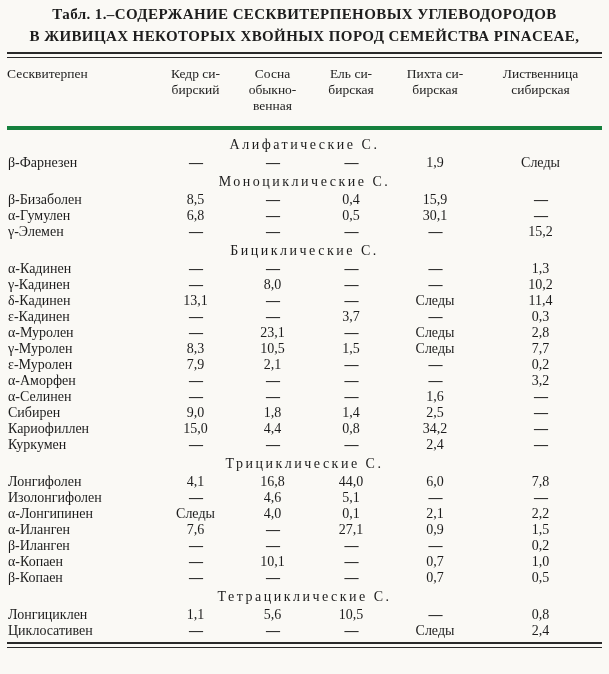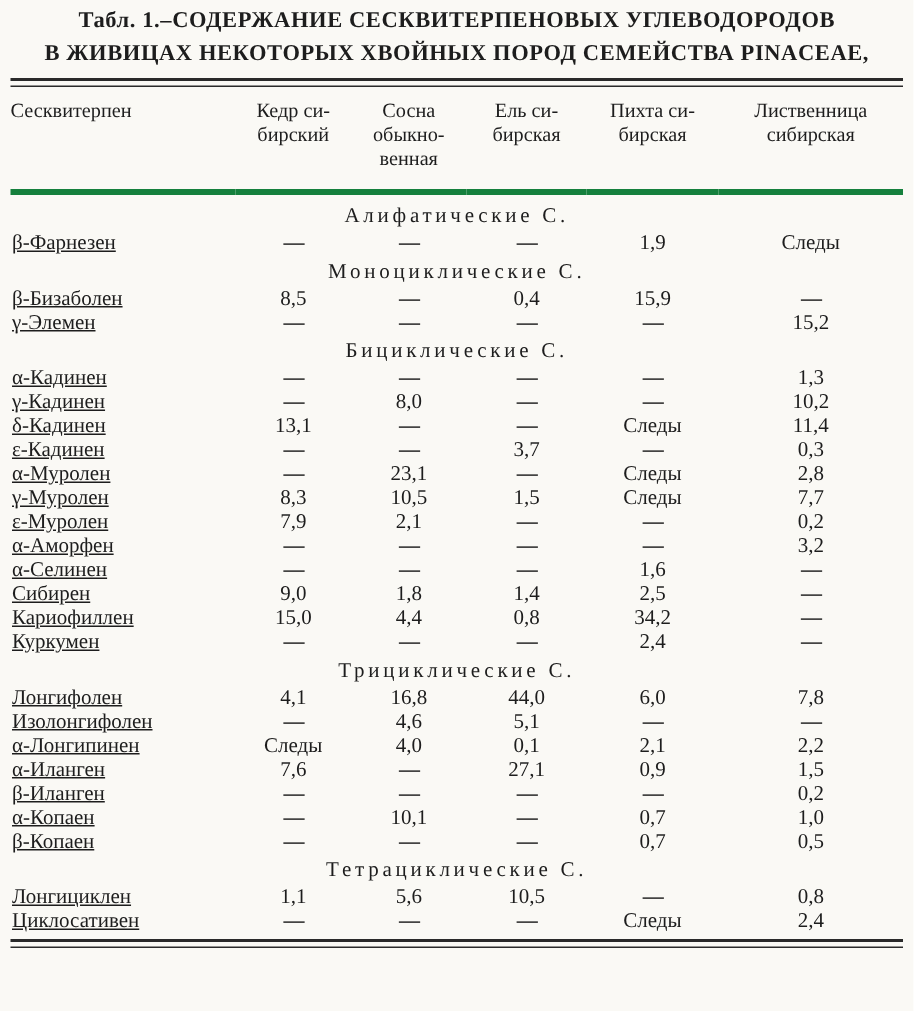--- a/index.html
+++ b/index.html
@@ -19,21 +19,21 @@
     text-align:center;vertical-align:top;
     padding:8px 0 12px 0;white-space:pre-line;
     border-bottom:4px solid #15803d;
   }
   .tbl thead th.col0{text-align:left;width:150px;}
   .tbl th.col1{width:77px;}
   .tbl th.col2{width:77px;}
   .tbl th.col3{width:80px;}
   .tbl th.col4{width:88px;}
   .tbl td{padding:0;line-height:16px;text-align:center;font-size:14px;}
-  .tbl td.col0{text-align:left;padding-left:1px;text-decoration:underline;}
+  .tbl td.col0{text-align:left;padding-left:1px;}
   .tbl td.section-heading{
     text-align:center;letter-spacing:2.5px;font-size:14px;
     line-height:19px;padding:1px 0;
   }
   .tbl tbody tr:first-child td{padding-top:5px;}
   .tbl td.dash{font-weight:bold;letter-spacing:-1px;}
   .bottom-rule{margin-top:3px;}
 </style>
 </head>
 <body>
@@ -80,20 +80,28 @@
         </tr>
         <tr>
           <td class="col0">β-Бизаболен</td>
           <td class="col1">8,5</td>
           <td class="col2 dash">—</td>
           <td class="col3">0,4</td>
           <td class="col4">15,9</td>
           <td class="col5 dash">—</td>
         </tr>
         <tr>
+          <td class="col0">α-Гумулен</td>
+          <td class="col1">6,8</td>
+          <td class="col2 dash">—</td>
+          <td class="col3">0,5</td>
+          <td class="col4">30,1</td>
+          <td class="col5 dash">—</td>
+        </tr>
+        <tr>
           <td class="col0">γ-Элемен</td>
           <td class="col1 dash">—</td>
           <td class="col2 dash">—</td>
           <td class="col3 dash">—</td>
           <td class="col4 dash">—</td>
           <td class="col5">15,2</td>
         </tr>
         <tr>
           <td colspan="6" class="section-heading">Бициклические С.</td>
         </tr>

